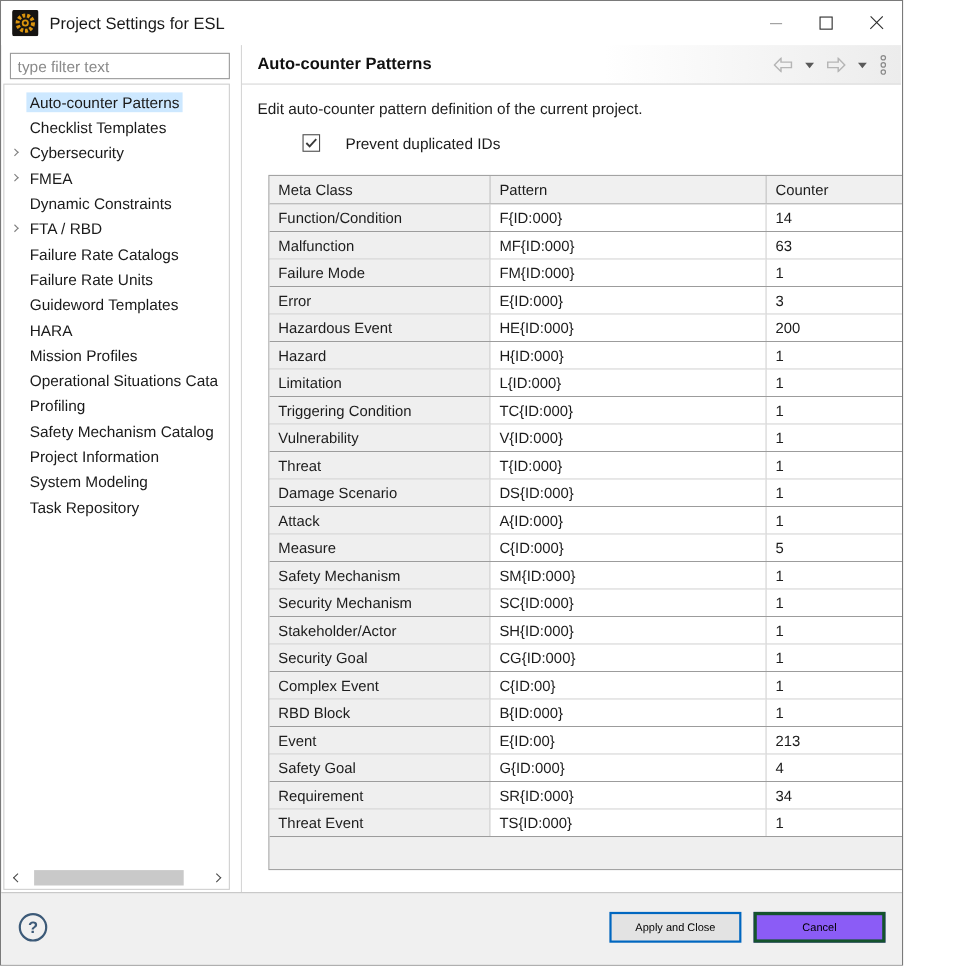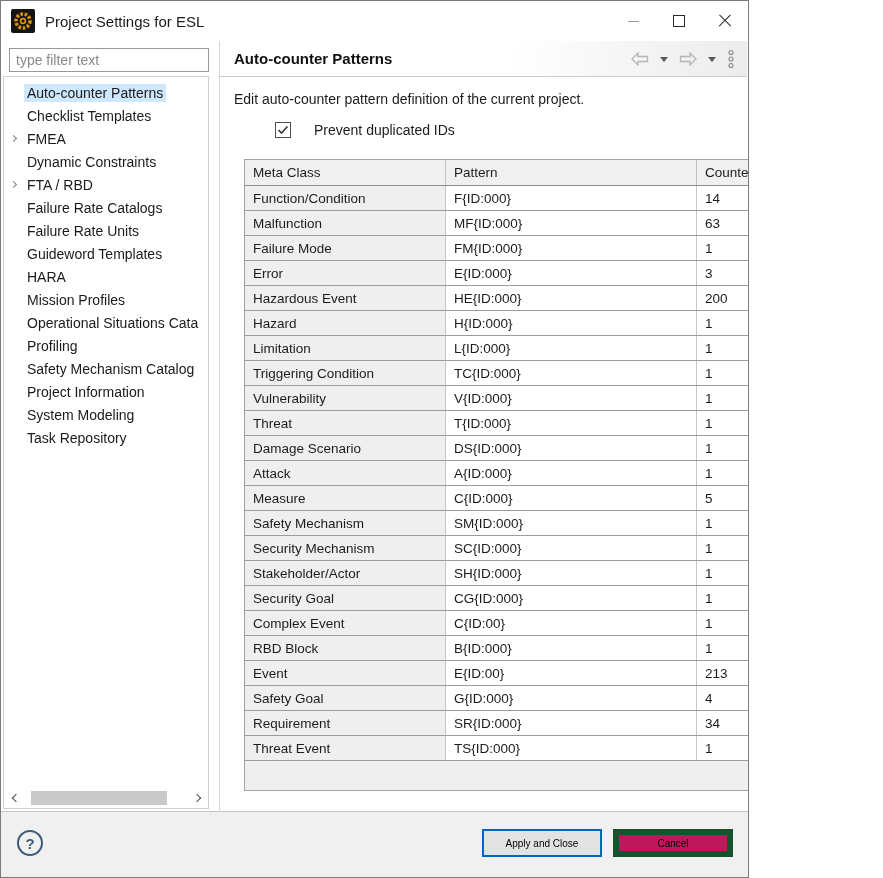--- a/index.html
+++ b/index.html
@@ -1,18 +1,18 @@
 <!DOCTYPE html>
 <html><head>
 <meta charset="utf-8">
 <style>
   * { box-sizing: border-box; margin: 0; padding: 0; }
   html,body { width: 883px; height: 878px; background:#fff; }
   body { font-family: "Liberation Sans", "DejaVu Sans", sans-serif; color:#1c1c1c; }
-  .window { position:relative; width:749px; height:878px; background:#fff; border:1px solid #7a7a7a; overflow:hidden; }
+  .window { position:relative; width:821px; height:878px; background:#fff; border:1px solid #7a7a7a; overflow:hidden; }
 
   
   .titlebar { position:absolute; left:0; top:0; right:0; height:40px; background:#fff; display:flex; align-items:center; }
   .app-icon { margin-left:10px; width:24px; height:24px; flex:0 0 auto; }
   .title-text { margin-left:10px; font-size:15px; color:#1a1a1a; white-space:nowrap; }
   .win-controls { position:absolute; right:0; top:0; height:40px; display:flex; }
   .win-btn { width:46px; height:40px; display:flex; align-items:center; justify-content:center; cursor:default; }
   .glyph-min { width:11px; height:0; border-top:1px solid #9a9a9a; }
   .glyph-max { width:12px; height:12px; border:1.4px solid #2b2b2b; }
   .glyph-close { position:relative; width:14px; height:14px; }
@@ -71,21 +71,21 @@
   .col3 { flex:1; }
   .td.col1 { background:#efefef; }
   .tfill { flex:1; background:#efefef; }
 
   
   .footer { position:absolute; left:0; right:0; bottom:0; height:66px; background:#f0f0f0; border-top:1px solid #c5c5c5; }
   .help-btn { position:absolute; left:16px; top:18px; width:26px; height:26px; border:2px solid #3c5a78; border-radius:50%; display:flex; align-items:center; justify-content:center; font-size:15px; font-weight:bold; color:#3c5a78; cursor:default; background:transparent; }
   .footer-buttons { position:absolute; right:15px; top:17px; display:flex; gap:11px; }
   .btn { width:120px; height:28px; font-size:10px; font-family:inherit; display:flex; align-items:center; justify-content:center; cursor:default; }
   .btn-default { background:#e3e3e3; border:2px solid #0067c0; }
-  .btn-normal { background:#be185d; border:6px solid #14532d; }
+  .btn-normal { background:#8b5cf6; border:3px solid #14532d; }
 </style>
 </head>
 <body>
 
 <div class="window">
 
   <div class="titlebar">
     <svg class="app-icon" viewBox="0 0 24 24">
       <rect width="24" height="24" rx="2" fill="#161412"></rect>
       <circle cx="12" cy="12" r="7" fill="none" stroke="#d9930d" stroke-width="3.6" stroke-dasharray="2.6 1.7"></circle>
@@ -112,20 +112,26 @@
   <div class="tree-item">
     <span class="chev-box"></span>
     <span class="tree-label selected" style="background: rgb(205, 232, 255);">Auto-counter Patterns</span>
   </div>
 
   <div class="tree-item">
     <span class="chev-box"></span>
     <span class="tree-label">Checklist Templates</span>
   </div>
 
+  <div class="tree-item">
+    <span class="chev-box">
+              <span class="chevron"></span>
+            </span>
+    <span class="tree-label">Cybersecurity</span>
+  </div>
 
   <div class="tree-item">
     <span class="chev-box">
               <span class="chevron"></span>
             </span>
     <span class="tree-label">FMEA</span>
   </div>
 
   <div class="tree-item">
     <span class="chev-box"></span>

